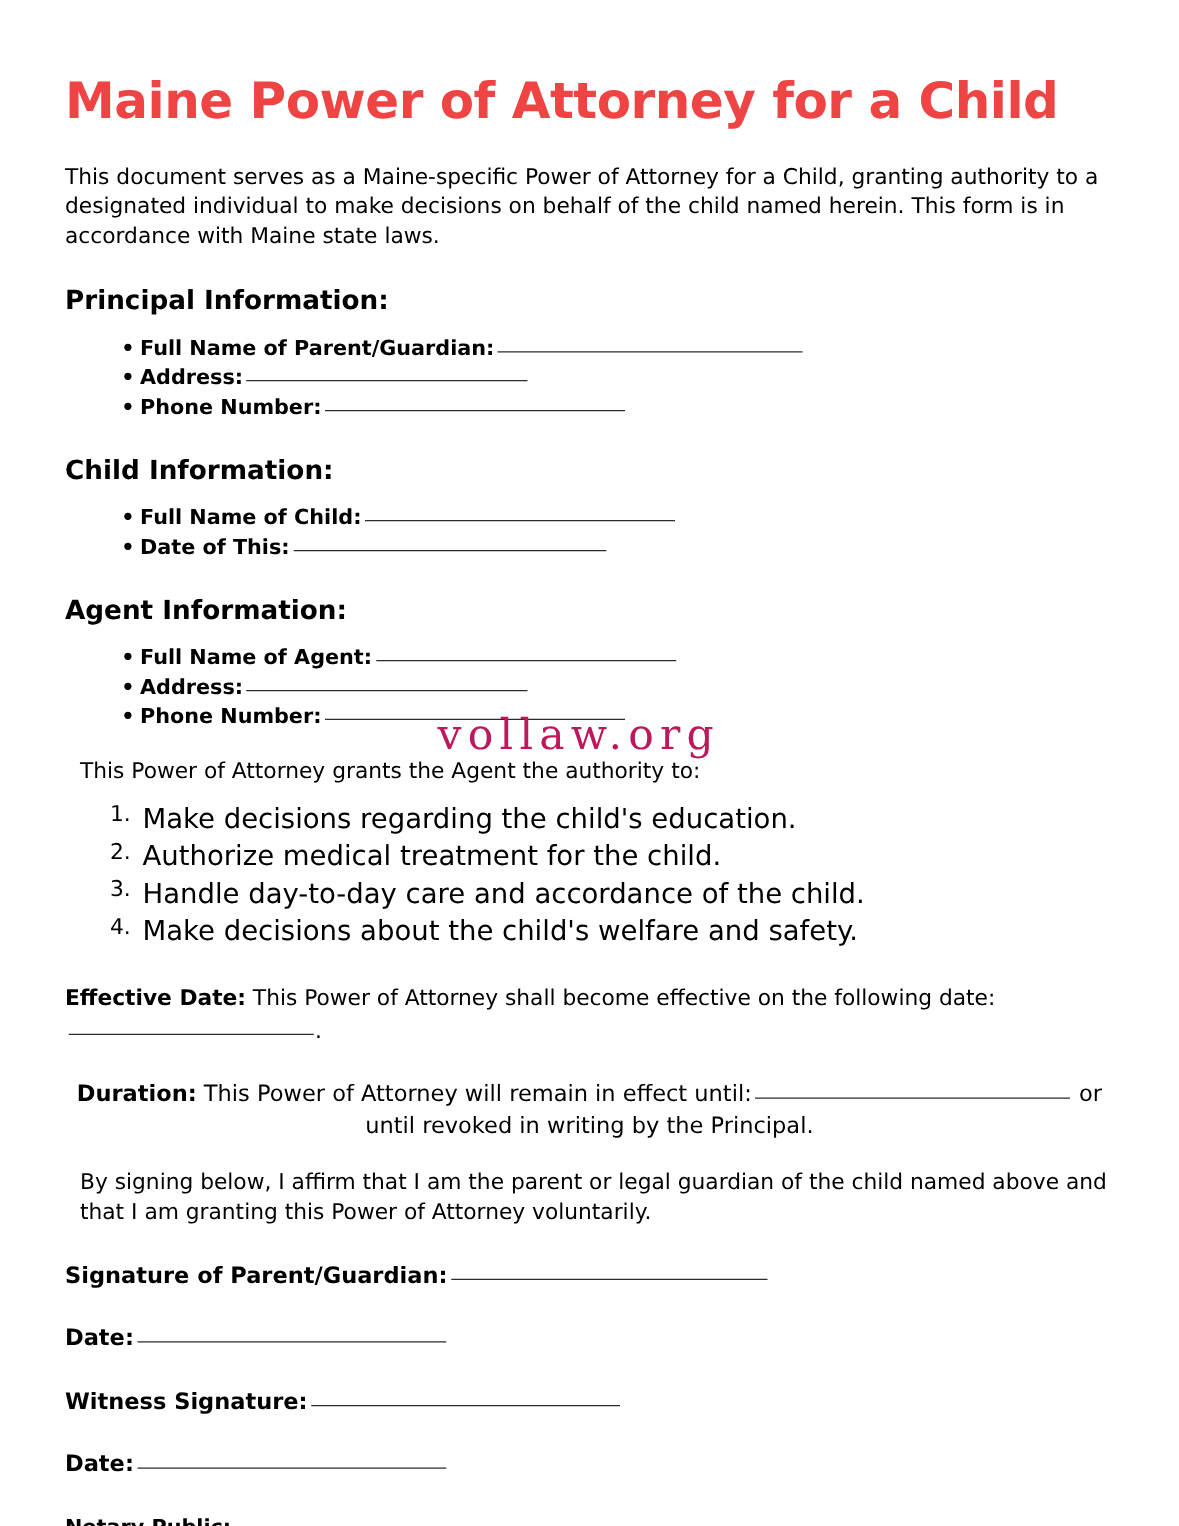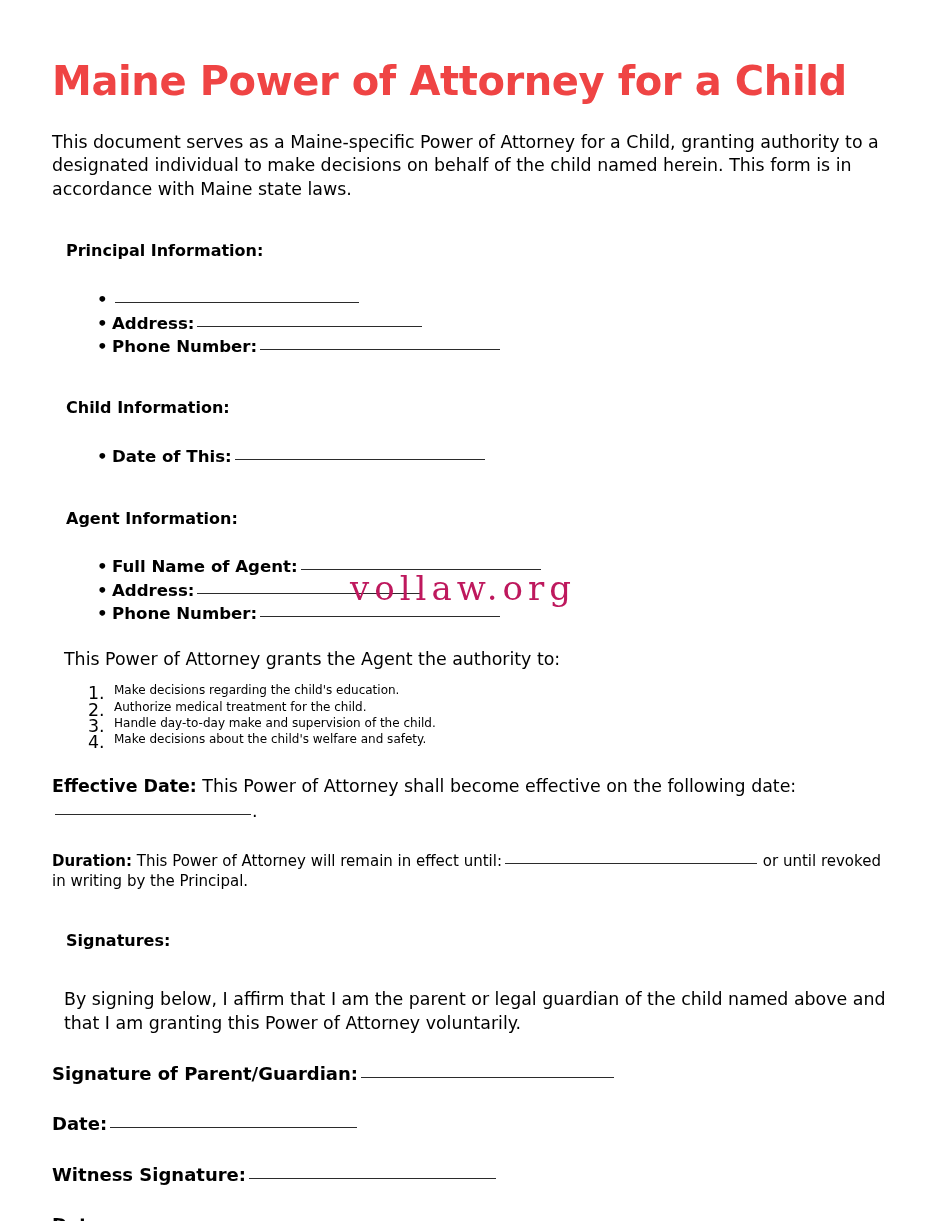--- a/index.html
+++ b/index.html
@@ -58,23 +58,23 @@
     max-width: 840px;
   }
 
   p.para.tight {
     padding-top: 22px;
     margin-left: 12px;
   }
 
   
   .section-heading {
-    margin: 14px;
+    margin: 0;
     padding-top: 26px;
-    font-size: 16px;
+    font-size: 21px;
     font-weight: bold;
     line-height: 1.3;
   }
 
   
   ul.field-list {
     margin: 0;
     padding-top: 12px;
     padding-left: 46px;
     padding-bottom: 0;
@@ -100,21 +100,21 @@
   ol.auth-list {
     margin: 0;
     padding-top: 11px;
     padding-left: 36px;
     list-style: none;
     counter-reset: authitem;
   }
   ol.auth-list li {
     position: relative;
     counter-increment: authitem;
-    font-size: 12px;
+    font-size: 22px;
     font-weight: normal;
     line-height: 1.37;
     padding-left: 26px;
   }
   ol.auth-list li::before {
     content: counter(authitem) ".";
     position: absolute;
     left: 0;
     top: 0;
     font-size: 17.4px;
@@ -169,68 +169,69 @@
     line-height: 1.35;
     max-width: 840px;
   }
   .effective-second {
     display: block;
     padding-top: 2px;
   }
   .duration-wrap {
     margin: 0;
     padding-top: 27px;
-    font-size: 15px;
+    font-size: 18px;
     line-height: 1.35;
     max-width: 850px;
+    text-align: center;
   }
 </style>
 </head>
 <body>
 
 <div class="page">
 
   <div class="watermark">vollaw.org</div>
 
   <h1 class="doc-title">Maine Power of Attorney for a Child</h1>
 
   <p class="para">This document serves as a Maine-specific Power of Attorney for a Child, granting authority to a designated individual to make decisions on behalf of the child named herein. This form is in accordance with Maine state laws.</p>
 
   <div class="section-heading">Principal Information:</div>
   <ul class="field-list">
-    <li><span class="blank w244"></span></li>
+    <li><span>Full Name of Parent/Guardian:</span><span class="blank w244"></span></li>
     <li><span>Address:</span><span class="blank w225"></span></li>
     <li><span>Phone Number:</span><span class="blank w240"></span></li>
   </ul>
 
   <div class="section-heading">Child Information:</div>
   <ul class="field-list">
+    <li><span>Full Name of Child:</span><span class="blank w248"></span></li>
     <li><span>Date of This:</span><span class="blank w250"></span></li>
   </ul>
 
   <div class="section-heading">Agent Information:</div>
   <ul class="field-list">
     <li><span>Full Name of Agent:</span><span class="blank w240"></span></li>
     <li><span>Address:</span><span class="blank w225"></span></li>
     <li><span>Phone Number:</span><span class="blank w240"></span></li>
   </ul>
 
   <p class="para tight">This Power of Attorney grants the Agent the authority to:</p>
   <ol class="auth-list">
     <li>Make decisions regarding the child's education.</li>
     <li>Authorize medical treatment for the child.</li>
-    <li>Handle day-to-day make and supervision of the child.</li>
+    <li>Handle day-to-day care and accordance of the child.</li>
     <li>Make decisions about the child's welfare and safety.</li>
   </ol>
 
   <p class="effective-wrap"><span class="runin">Effective Date:</span> <span>This Power of Attorney shall become effective on the following date:</span><span class="effective-second"><span class="blank w196"></span><span>.</span></span></p>
 
   <p class="duration-wrap"><span class="runin">Duration:</span> <span>This Power of Attorney will remain in effect until:</span><span class="blank w252"></span> <span>or until revoked in writing by the Principal.</span></p>
 
-  <div class="section-heading">Signatures:</div>
 
   <p class="para tight">By signing below, I affirm that I am the parent or legal guardian of the child named above and that I am granting this Power of Attorney voluntarily.</p>
 
   <div class="sig-row"><span>Signature of Parent/Guardian:</span><span class="blank w253"></span></div>
 
   <div class="sig-row"><span>Date:</span><span class="blank w247"></span></div>
 
   <div class="sig-row"><span>Witness Signature:</span><span class="blank w247"></span></div>
 
   <div class="sig-row"><span>Date:</span><span class="blank w247"></span></div>

